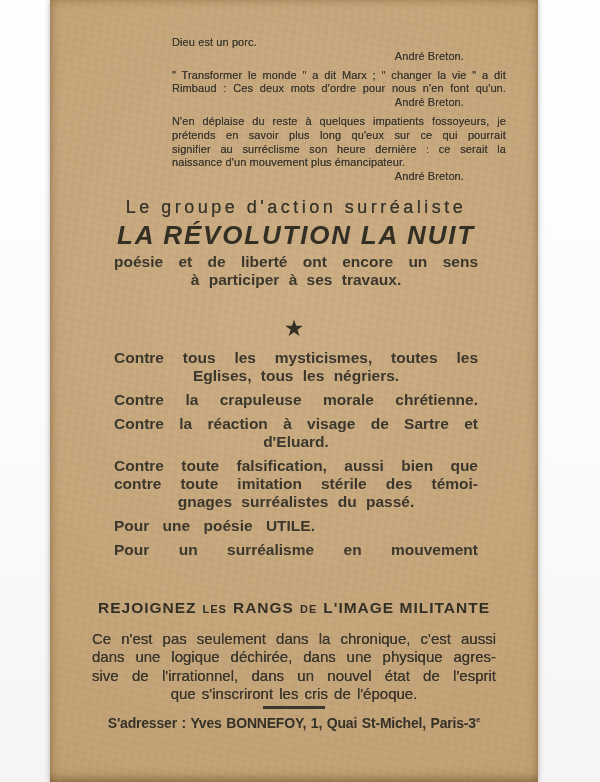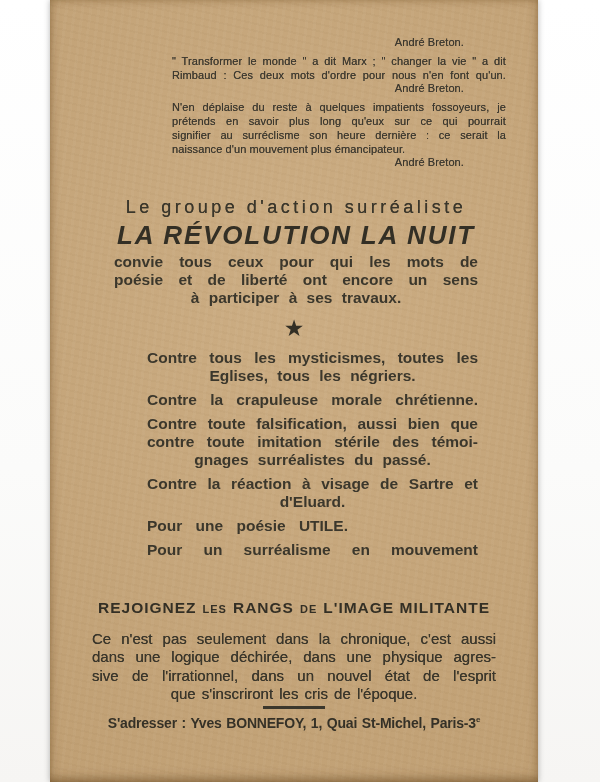--- a/index.html
+++ b/index.html
@@ -71,21 +71,21 @@
     word-spacing: 4px;
     color: #3b372c;
   }
   .lead-line.ctr { word-spacing: 5px; }
 
   .star-blk { left: 0; top: 316px; width: 100%; text-align: center; }
   .star { font-size: 23px; line-height: 24px; color: #332f25; }
 
   
   .manifesto { left: 64px; top: 349px; width: 364px; }
-  .item { margin-bottom: 6px; margin-left: 33px; }
+  .item { margin-bottom: 6px; }
   .mline {
     font-size: 15.5px; line-height: 18px;
     font-weight: bold;
     word-spacing: 4px;
     color: #3b372c;
   }
   .mline.ctr { word-spacing: 5px; }
   .mline.wide { word-spacing: 9px; }
 
   
@@ -121,20 +121,21 @@
   .contact sup { font-size: 8px; font-weight: bold; }
 </style>
 </head>
 <body>
 
 <div class="stage">
   <div class="paper">
 
     <section class="blk epigraphs">
       <div class="epi">
+        <div class="eline lft">Dieu est un porc.</div>
         <div class="attr">André Breton.</div>
       </div>
       <div class="epi">
         <div class="eline jl">" Transformer le monde " a dit Marx ; " changer la vie " a dit</div>
         <div class="eline jl">Rimbaud : Ces deux mots d'ordre pour nous n'en font qu'un.</div>
         <div class="attr">André Breton.</div>
       </div>
       <div class="epi">
         <div class="eline jl">N'en déplaise du reste à quelques impatients fossoyeurs, je</div>
         <div class="eline jl">prétends en savoir plus long qu'eux sur ce qui pourrait</div>
@@ -144,45 +145,44 @@
       </div>
     </section>
 
     <div class="blk kicker-blk">
       <span class="kicker">Le groupe d'action surréaliste</span>
     </div>
     <div class="blk title-blk">
       <span class="title">LA RÉVOLUTION LA NUIT</span>
     </div>
     <div class="blk lead-blk">
-      <div class="lead-line jl">convie tous ceux pour qui les mots de</div>
       <div class="lead-line jl">poésie et de liberté ont encore un sens</div>
       <div class="lead-line ctr">à participer à ses travaux.</div>
     </div>
 
     <div class="blk star-blk">
       <span class="star">★</span>
     </div>
 
     <section class="blk manifesto">
       <div class="item">
         <div class="mline jl">Contre tous les mysticismes, toutes les</div>
         <div class="mline ctr">Eglises, tous les négriers.</div>
       </div>
       <div class="item">
         <div class="mline jl">Contre la crapuleuse morale chrétienne.</div>
+      </div>
+      <div class="item">
+        <div class="mline jl">Contre la réaction à visage de Sartre et</div>
+        <div class="mline ctr">d'Eluard.</div>
       </div>
       <div class="item">
         <div class="mline jl">Contre toute falsification, aussi bien que</div>
         <div class="mline jl">contre toute imitation stérile des témoi-</div>
         <div class="mline ctr">gnages surréalistes du passé.</div>
-      </div>
-      <div class="item">
-        <div class="mline jl">Contre la réaction à visage de Sartre et</div>
-        <div class="mline ctr">d'Eluard.</div>
       </div>
       <div class="item">
         <div class="mline lft wide">Pour une poésie UTILE.</div>
       </div>
       <div class="item">
         <div class="mline jl">Pour un surréalisme en mouvement</div>
       </div>
     </section>
 
     <div class="blk cta-blk">

